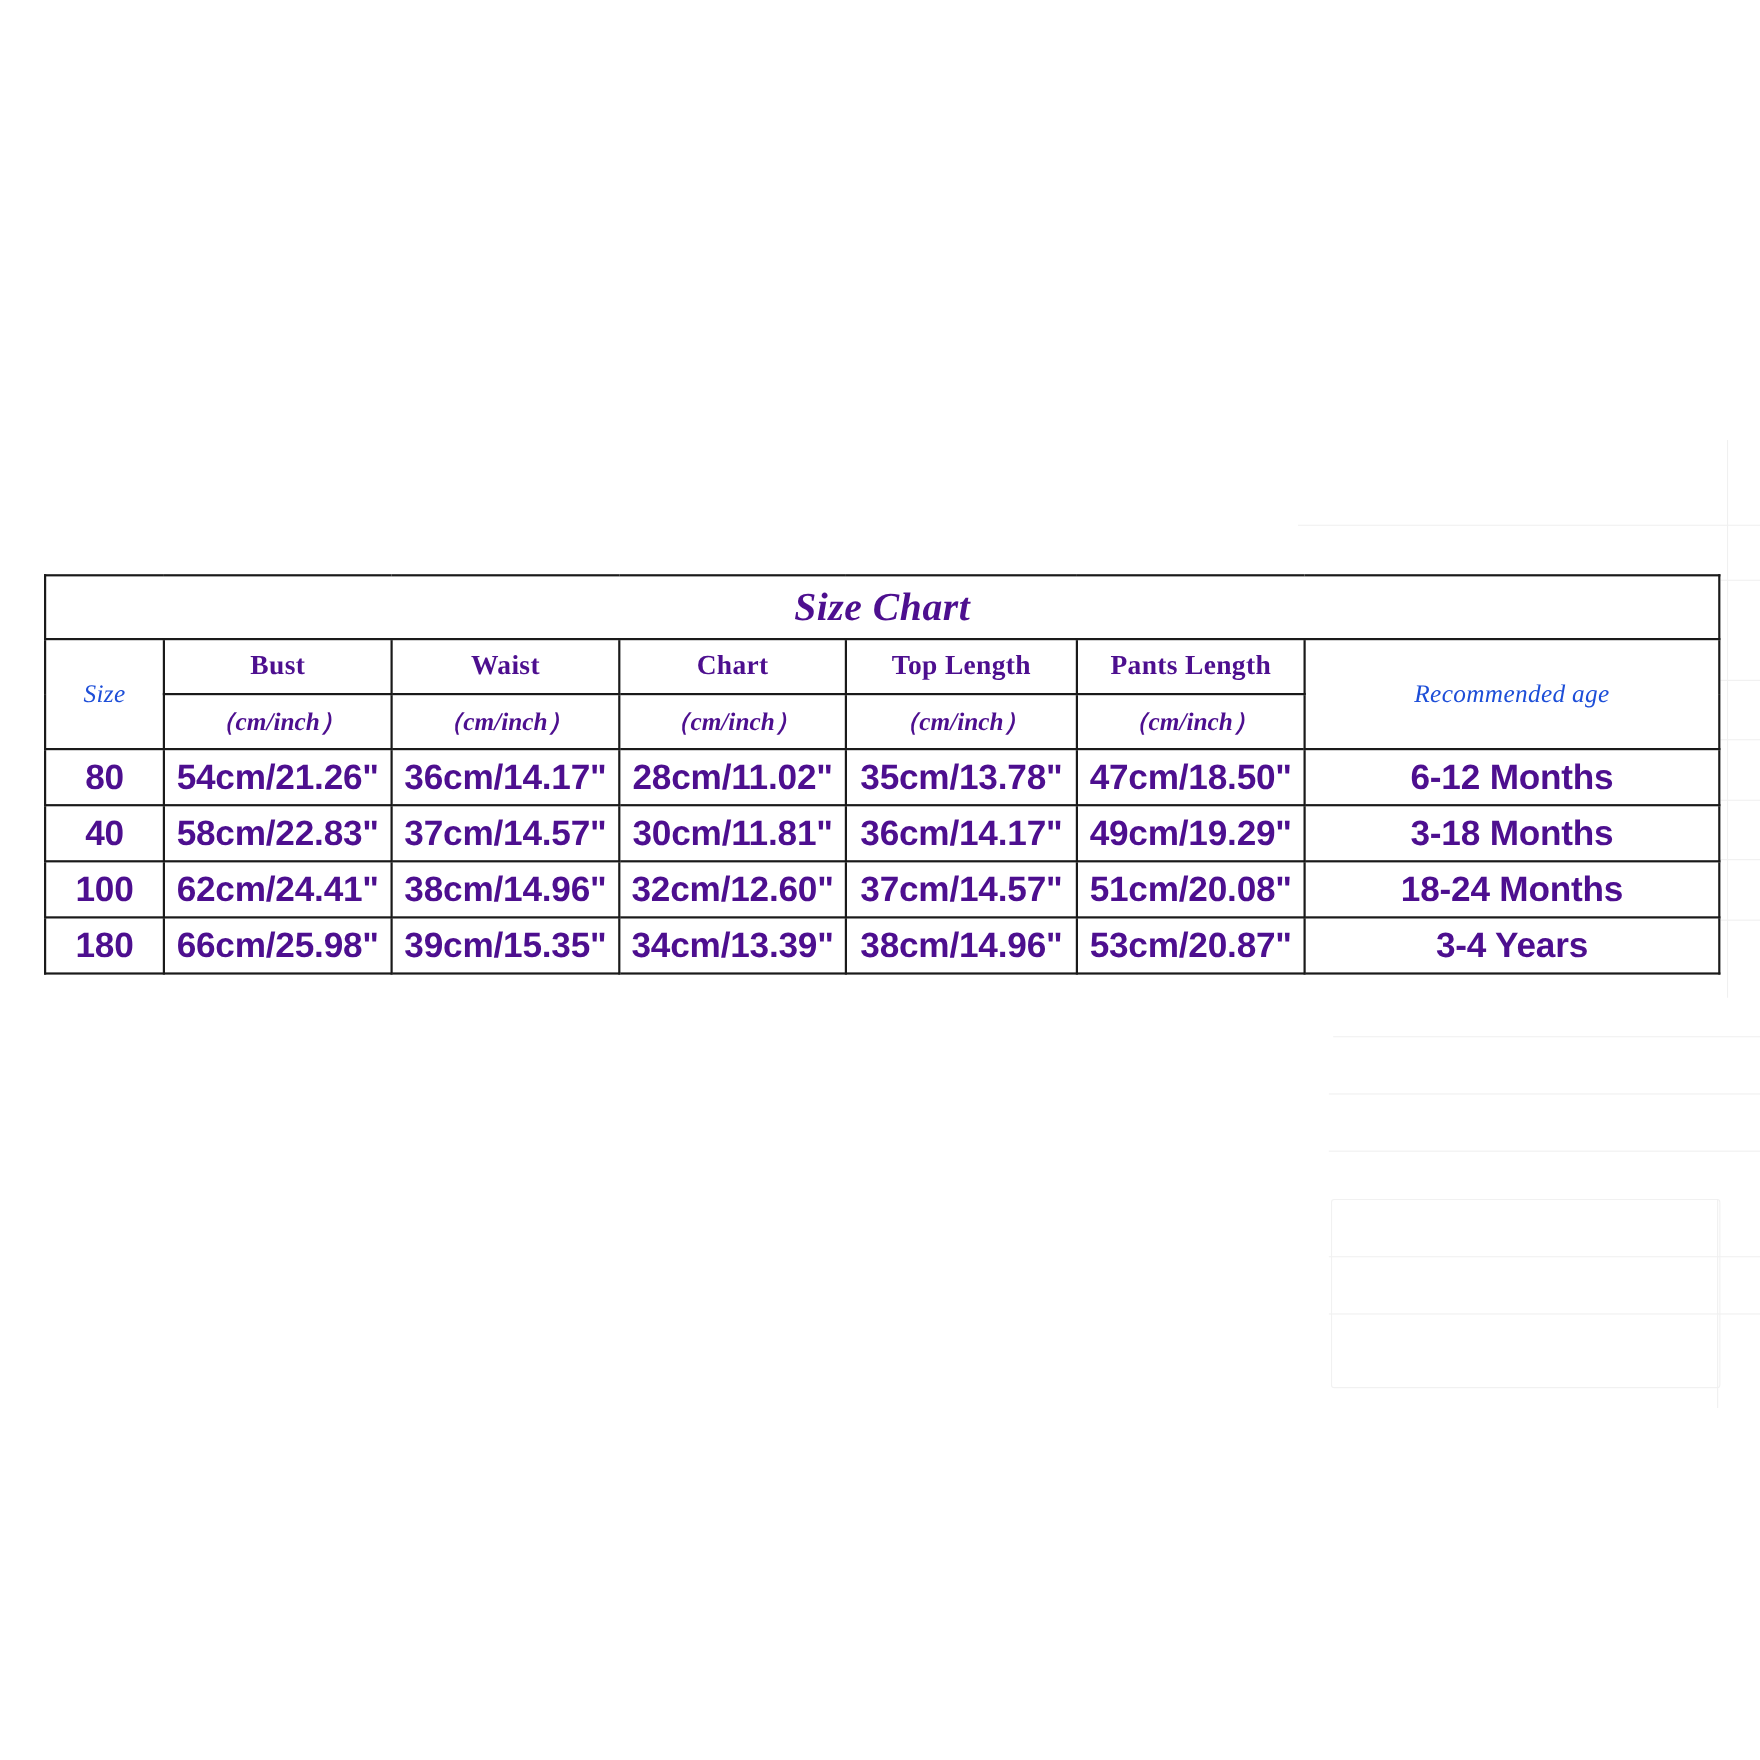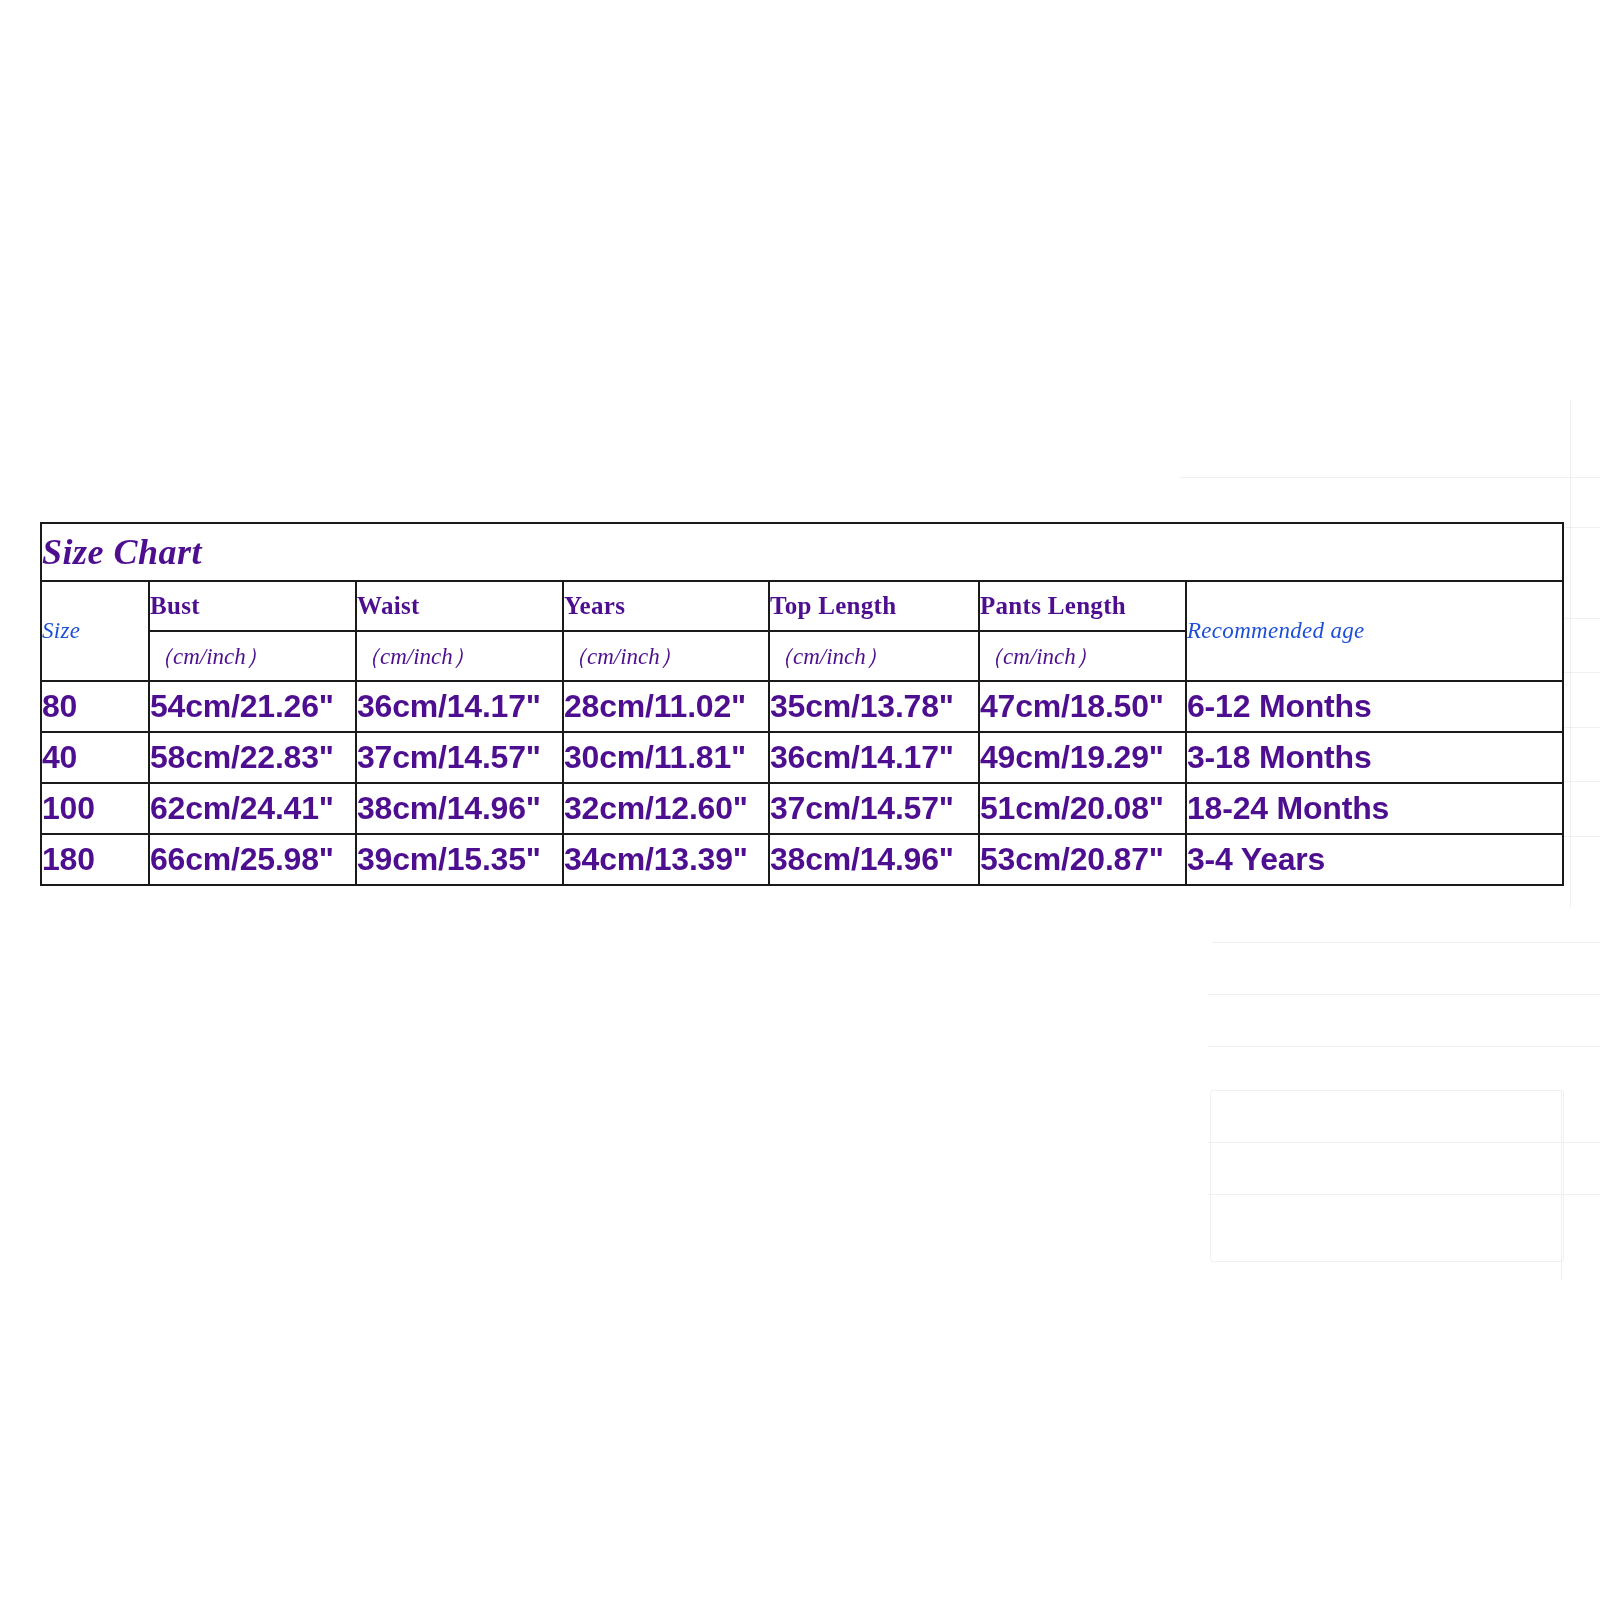--- a/index.html
+++ b/index.html
@@ -42,20 +42,21 @@
     position: absolute;
     left: 40px;
     top: 522px;
     width: 1522px;
     border-collapse: collapse;
     table-layout: fixed;
     background: #ffffff;
   }
   #size-chart-table td {
     border: 2px solid #1a1a1a;
+    text-align: center;
     vertical-align: middle;
     padding: 0;
     background: #ffffff;
     margin-left: 26px;
   }
 
   .title-cell {
     height: 56px;
   }
   .title-text {
@@ -73,21 +74,21 @@
   .head-text {
     font-family: "Liberation Serif", "DejaVu Serif", serif;
     font-weight: bold;
     font-size: 25px;
     color: #4d0f8f;
     letter-spacing: 0.3px;
   }
   .head-unit {
     font-family: "Liberation Serif", "DejaVu Serif", serif;
     font-style: italic;
-    font-weight: normal;
+    font-weight: bold;
     font-size: 23px;
     color: #4d0f8f;
   }
   .head-span-text {
     font-family: "Liberation Serif", "DejaVu Serif", serif;
     font-style: italic;
     font-weight: normal;
     font-size: 23px;
     color: #1d4ed8;
     letter-spacing: 0.3px;
@@ -157,21 +158,21 @@
       <td class="head-cell" rowspan="2">
         <span class="head-span-text">Size</span>
       </td>
       <td class="head-cell">
         <span class="head-text">Bust</span>
       </td>
       <td class="head-cell">
         <span class="head-text">Waist</span>
       </td>
       <td class="head-cell">
-        <span class="head-text">Years</span>
+        <span class="head-text">Chart</span>
       </td>
       <td class="head-cell">
         <span class="head-text">Top Length</span>
       </td>
       <td class="head-cell">
         <span class="head-text">Pants Length</span>
       </td>
       <td class="head-cell" rowspan="2">
         <span class="head-span-text">Recommended age</span>
       </td>

